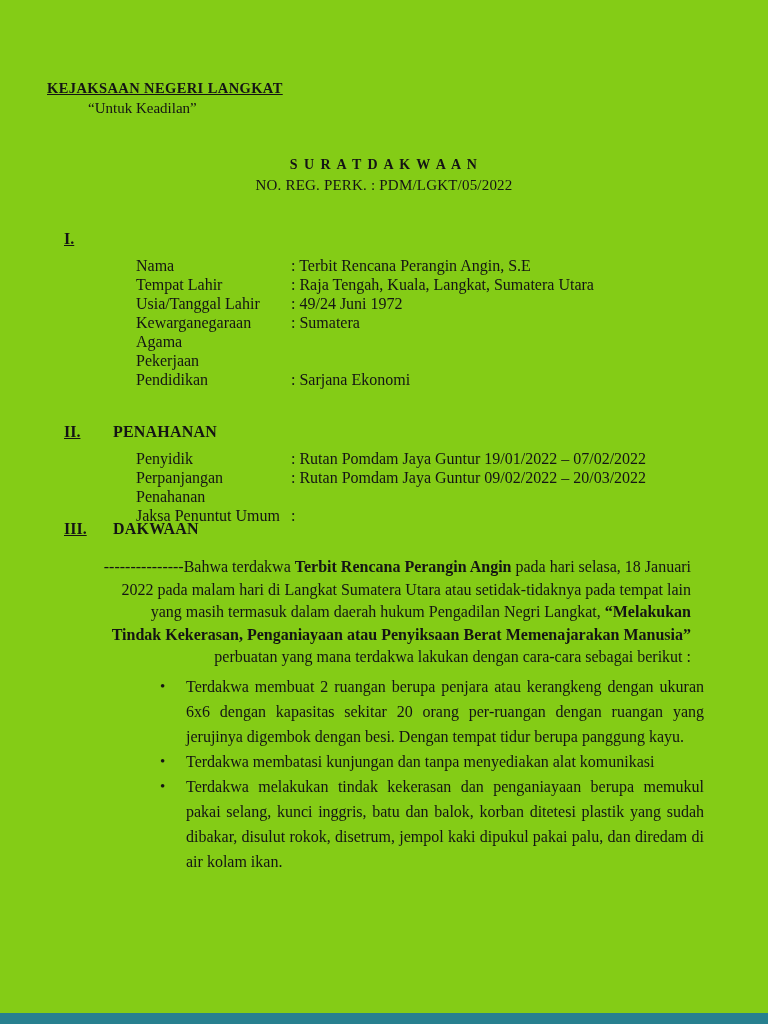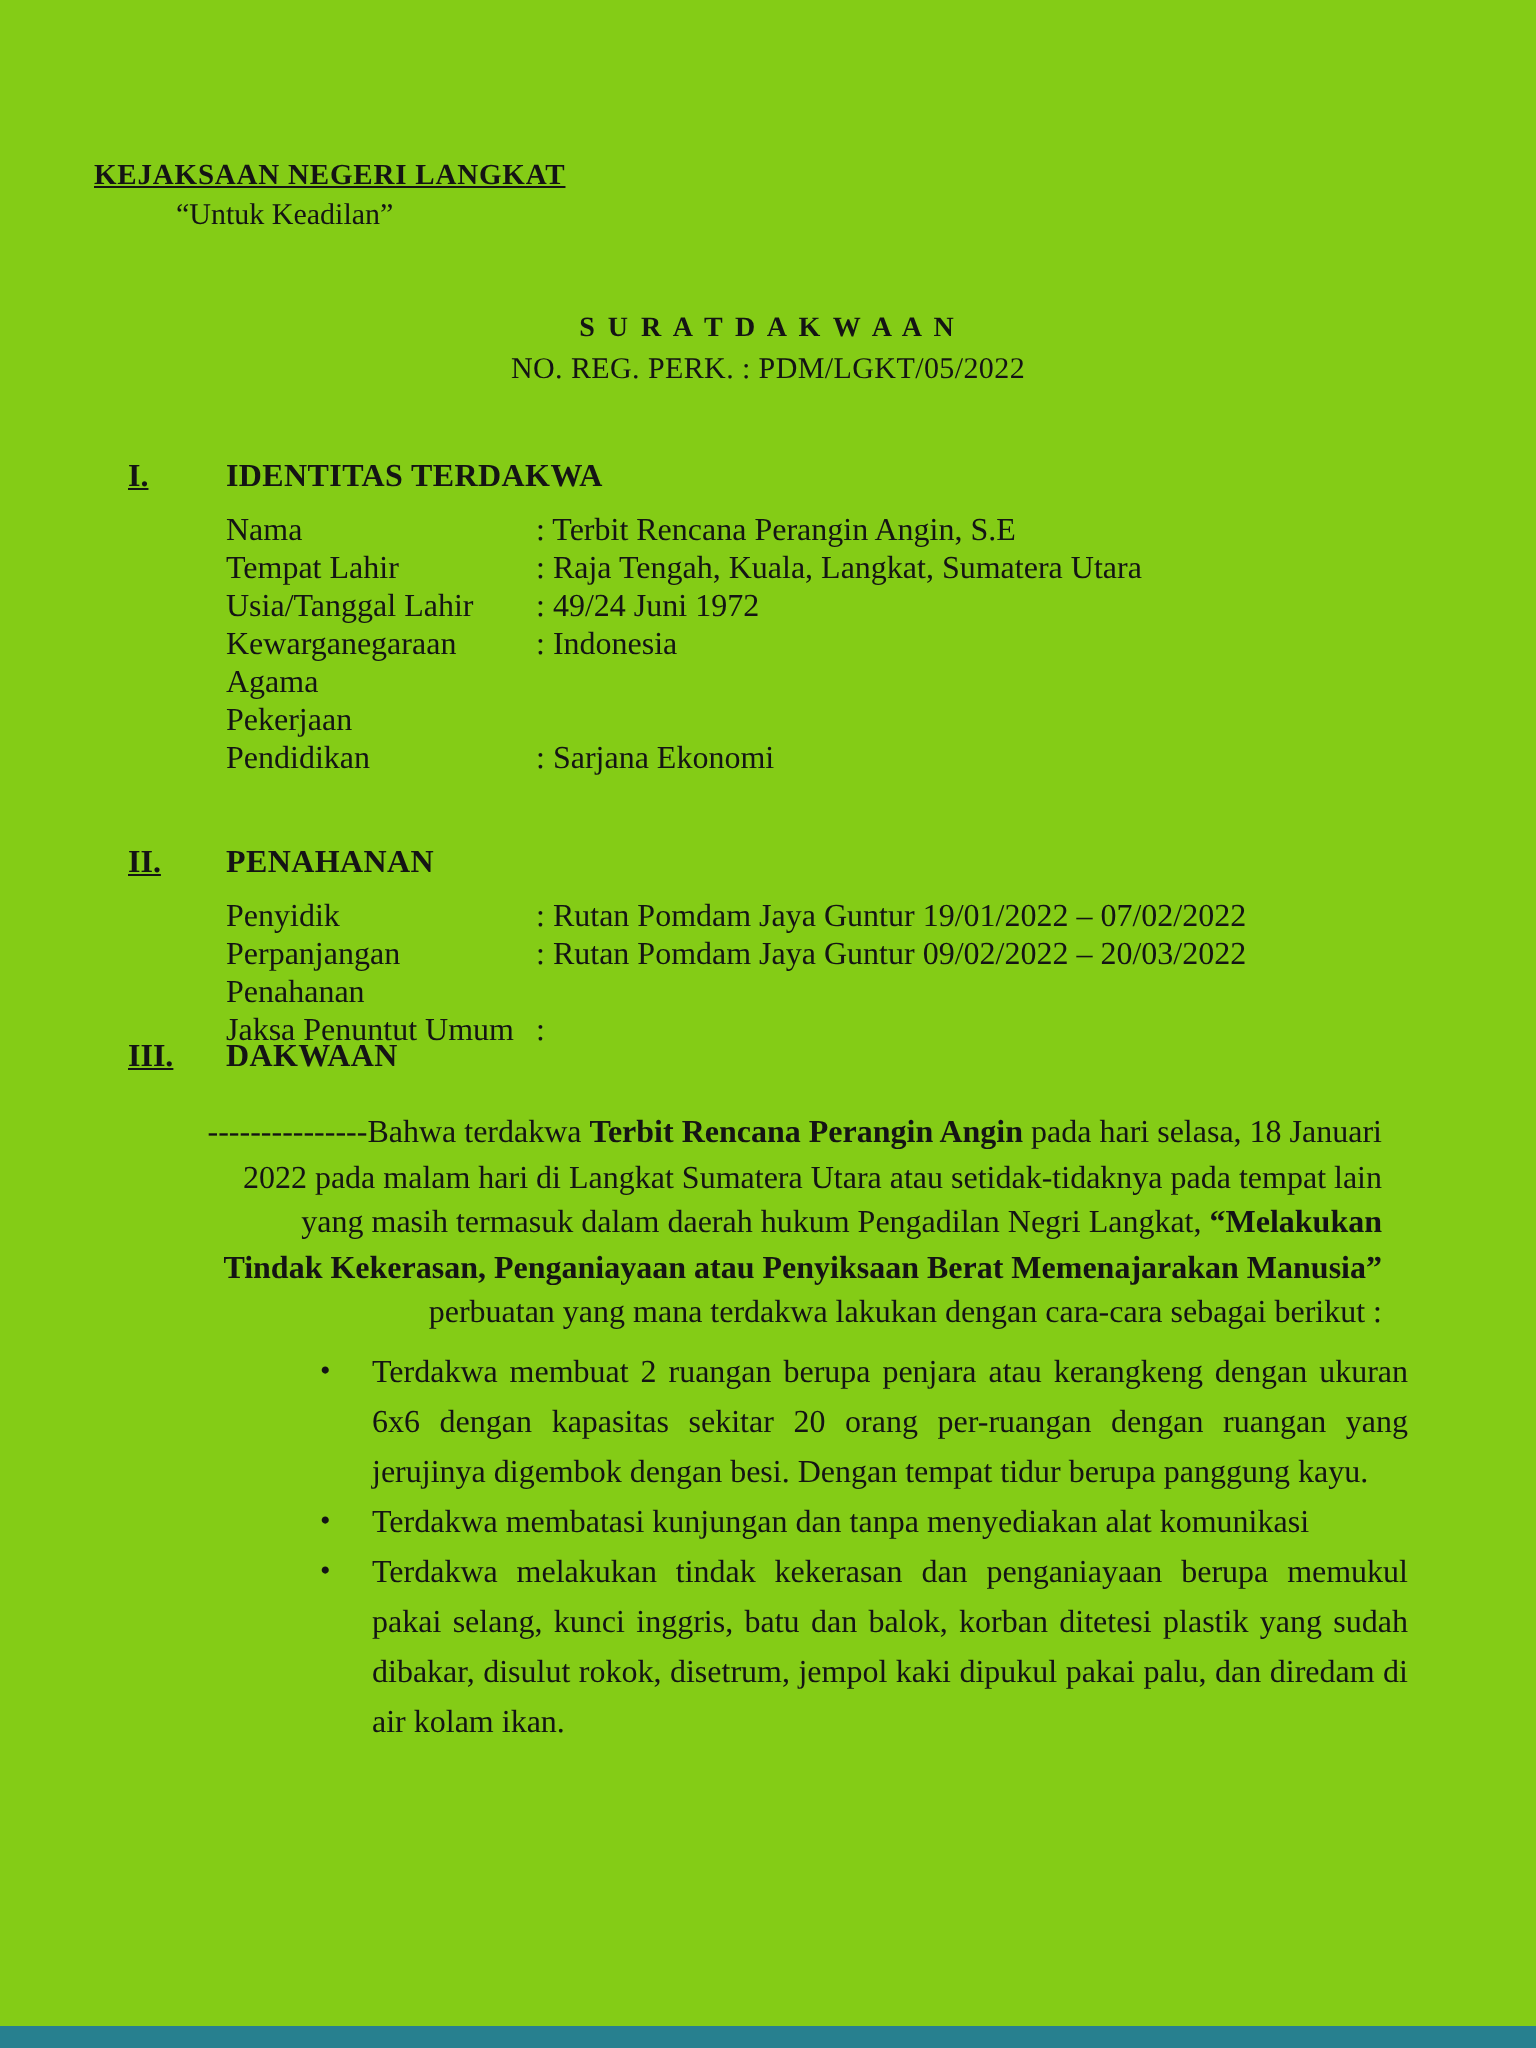--- a/index.html
+++ b/index.html
@@ -33,21 +33,21 @@
   #sec-identity  { top: 229px; }
   #sec-detention { top: 422px; }
   #sec-indictment{ top: 519px; }
 
   .sec-head { display: flex; line-height: 20px; }
   .sec-num {
     width: 49px; font-weight: bold; text-decoration: underline; flex: 0 0 49px;
   }
   .sec-title { font-weight: bold; letter-spacing: 0.2px; }
 
-  .rows { margin-left: 49px; margin-top: 7px; }
+  .rows { margin-left: 72px; margin-top: 7px; }
   .row { display: flex; line-height: 19px; }
   .row .lbl { flex: 0 0 155px; }
   .row .val { flex: 1; }
 
   
   .indict-par {
     margin-left: 36px; margin-top: 17px;
     line-height: 22.6px; text-align: right; width: 591px;
   }
   .indict-par .b { font-weight: bold; }
@@ -78,38 +78,37 @@
   </div>
 
   <div class="title-block">
     <div class="doc-title">S U R A T D A K W A A N</div>
     <div class="reg-no">NO. REG. PERK. : PDM/LGKT/05/2022</div>
   </div>
 
   <div class="section" id="sec-identity">
     <div class="sec-head">
       <span class="sec-num">I.</span>
-      <span class="sec-title">IDENTITAS TERDAKWA</span>
     </div>
     <div class="rows">
       <div class="row">
         <span class="lbl">Nama</span>
         <span class="val">: Terbit Rencana Perangin Angin, S.E</span>
       </div>
       <div class="row">
         <span class="lbl">Tempat Lahir</span>
         <span class="val">: Raja Tengah, Kuala, Langkat, Sumatera Utara</span>
       </div>
       <div class="row">
         <span class="lbl">Usia/Tanggal Lahir</span>
         <span class="val">: 49/24 Juni 1972</span>
       </div>
       <div class="row">
         <span class="lbl">Kewarganegaraan</span>
-        <span class="val">: Indonesia</span>
+        <span class="val">: Sumatera</span>
       </div>
       <div class="row">
         <span class="lbl">Agama</span>
       </div>
       <div class="row">
         <span class="lbl">Pekerjaan</span>
       </div>
       <div class="row">
         <span class="lbl">Pendidikan</span>
         <span class="val">: Sarjana Ekonomi</span>

